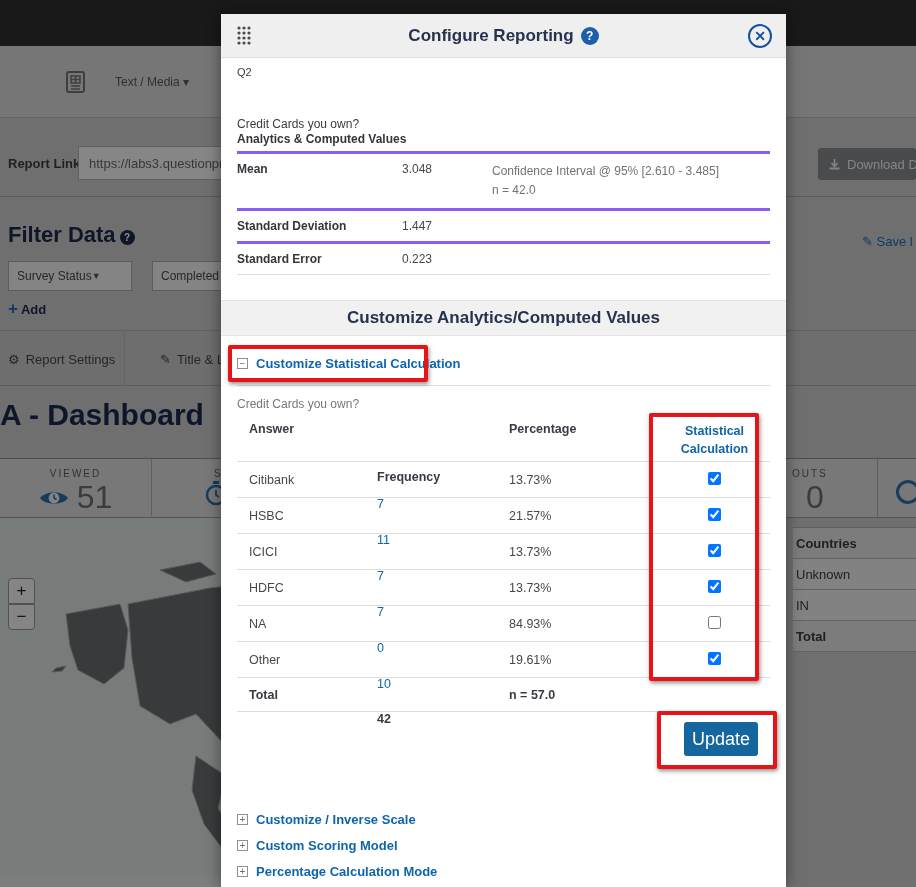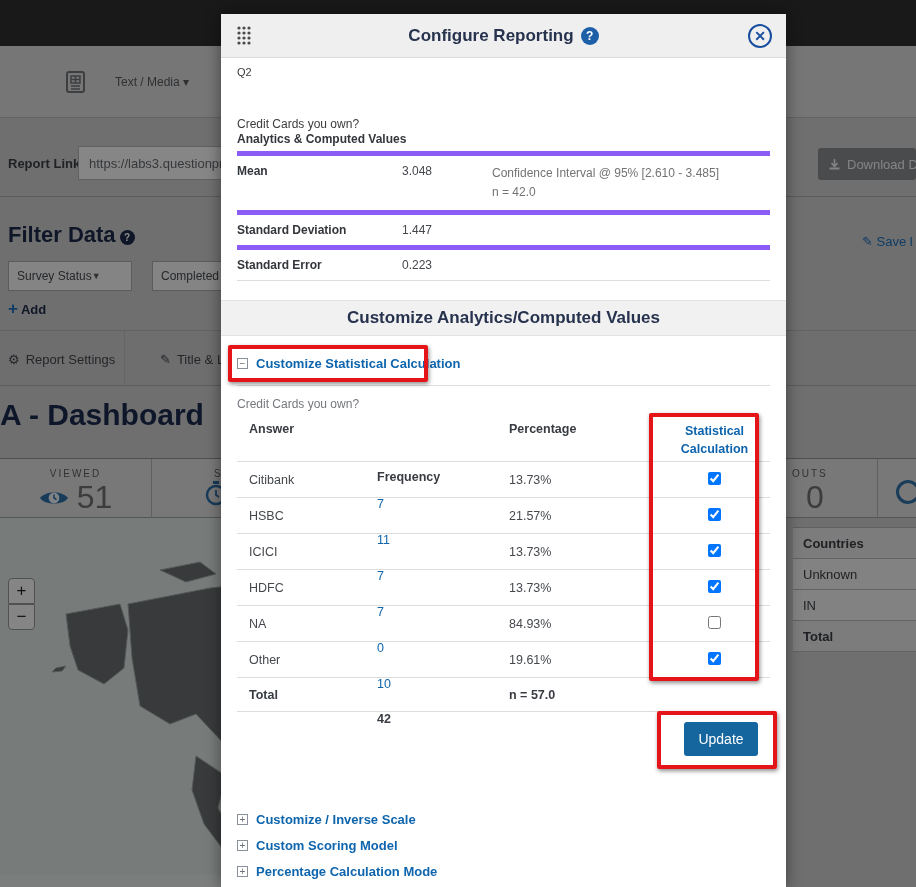--- a/index.html
+++ b/index.html
@@ -40,38 +40,38 @@
   #stat3 { left:786px; width:92px; border-right:1px solid #b0b0b0; }
   #stat3 .statlabel { text-align:left; padding-left:6px; }
   #stat3 .statvalue { justify-content:flex-start; padding-left:20px; }
   #stat4circle { position:absolute; left:896px; top:480px; width:24px; height:24px; border:3px solid #2e6da4; border-radius:50%; }
   #map { left:0; top:518px; width:786px; height:357px; background:#d9e2de; overflow:hidden; }
   #map-footer { left:0; top:875px; width:786px; height:12px; background:#e2e6e3; }
   .zoombtn { position:absolute; left:8px; width:27px; height:26px; background:#f2f2f2; border:1px solid #949494; font-size:17px; color:#222; text-align:center; line-height:24px; }
   #zoom-in { top:578px; border-radius:4px 4px 0 0; }
   #zoom-out { top:604px; border-radius:0 0 4px 4px; }
   #countries { left:793px; top:527px; width:123px; border-top:1px solid #adadad; }
-  .crow { height:31px; display:flex; align-items:center; padding-left:10px; font-size:13px; color:#383b40; border-bottom:1px solid #b5b5b5; background:#ededed; }
+  .crow { height:31px; display:flex; align-items:center; padding-left:3px; font-size:13px; color:#383b40; border-bottom:1px solid #b5b5b5; background:#ededed; }
   .crow.header, .crow.total { font-weight:bold; background:#e2e2e2; }
 
   
   #dim { left:0; top:0; width:916px; height:887px; background:rgba(0,0,0,0.45); z-index:5; }
 
   
   #modal { left:221px; top:14px; width:565px; height:873px; background:#fff; z-index:10; box-shadow:0 0 14px rgba(0,0,0,0.45); }
   #modal-header { position:absolute; left:0; top:0; width:565px; height:44px; background:#efefef; border-bottom:1px solid #dcdcdc; }
   #drag-handle { position:absolute; left:15px; top:11px; }
   #modal-title { position:absolute; left:0; top:0; width:565px; height:44px; display:flex; align-items:center; justify-content:center; gap:7px; font-size:17px; font-weight:bold; color:#26324e; }
   #modal-help { width:18px; height:18px; border-radius:50%; background:#1d60a8; color:#fff; font-size:12px; text-align:center; line-height:18px; }
   #modal-close { position:absolute; right:14px; top:10px; width:24px; height:24px; border:2px solid #174f9e; border-radius:50%; color:#174f9e; font-size:14px; font-weight:bold; text-align:center; line-height:21px; }
   #q-code { position:absolute; left:16px; top:52px; font-size:11px; color:#3c3c3c; }
   #q-text { position:absolute; left:16px; top:103px; font-size:12px; color:#3c3c3c; }
   #analytics-heading { position:absolute; left:16px; top:118px; font-size:12px; font-weight:bold; color:#33363b; }
   #analytics-table { position:absolute; left:16px; top:137px; width:533px; }
-  .arow { display:flex; border-top:5px solid #8b5cf6; padding:8px 0;justify-content:space-between; }
+  .arow { display:flex; border-top:3px solid #8b5cf6; padding:8px 0;justify-content:space-between; }
   .arow:last-child { border-bottom:1px solid #ddd; }
   .arow .alabel { width:165px; font-size:12px; font-weight:bold; color:#33363b; }
   .arow .avalue { width:90px; font-size:12px; color:#44474c; }
   .arow .anote { flex:1; font-size:12px; color:#737373; line-height:1.6; }
   #cust-band { position:absolute; left:0; top:286px; width:565px; height:36px; background:#f1f1f1; border-top:1px solid #e3e3e3; border-bottom:1px solid #e3e3e3; display:flex; align-items:center; justify-content:center; font-size:17px; font-weight:bold; color:#26324e; }
   .redbox { position:absolute; border:4px solid #e41418; border-radius:2px; box-shadow:1px 2px 4px rgba(0,0,0,0.45); z-index:12; pointer-events:none; }
   #redbox-link { left:7px; top:331px; width:200px; height:37px; }
   #redbox-col { left:428px; top:399px; width:110px; height:268px; }
   #redbox-update { left:436px; top:697px; width:120px; height:58px; }
   .section-link { display:flex; align-items:center; gap:8px; font-size:13px; font-weight:bold; color:#0e65ad; }
@@ -83,21 +83,21 @@
   .frow { display:flex; align-items:center; height:36px; border-bottom:1px solid #ddd; font-size:12.5px; color:#45484d; }
   .frow.headrow { height:49px; align-items:flex-start; padding-top:9px; font-weight:bold; color:#383c42; }
   .fc1 { width:140px; padding-left:12px; }
   .fc2 { width:132px;margin-top:48px; }
   .fc3 { width:150px; }
   .fc4 { flex:1; text-align:center; }
   .fc4.hdr { color:#0e65ad; line-height:1.45; }
   .freq-link { color:#0e65ad; }
   .frow input[type=checkbox] { width:13px; height:13px; }
   .frow.totalrow { font-weight:bold; color:#383c42; height:34px; }
-  #update-btn { position:absolute; left:463px; top:708px; width:74px; height:34px; background:#15659e; border:none; border-radius:3px; color:#fff; font-size:14px; font-family:"Liberation Sans",sans-serif; }
+  #update-btn { position:absolute; left:463px; top:708px; width:74px; height:34px; background:#15659e; border:none; border-radius:3px; color:#fff; font-size:18px; font-family:"Liberation Sans",sans-serif; }
   .collapsed { position:absolute; left:16px; }
   #coll1 { top:798px; } #coll2 { top:824px; } #coll3 { top:850px; }
 
   svg { display:block; }
   .icon-sm { flex:none; }
 </style>
 </head>
 <body>
 
 <div id="screen">

